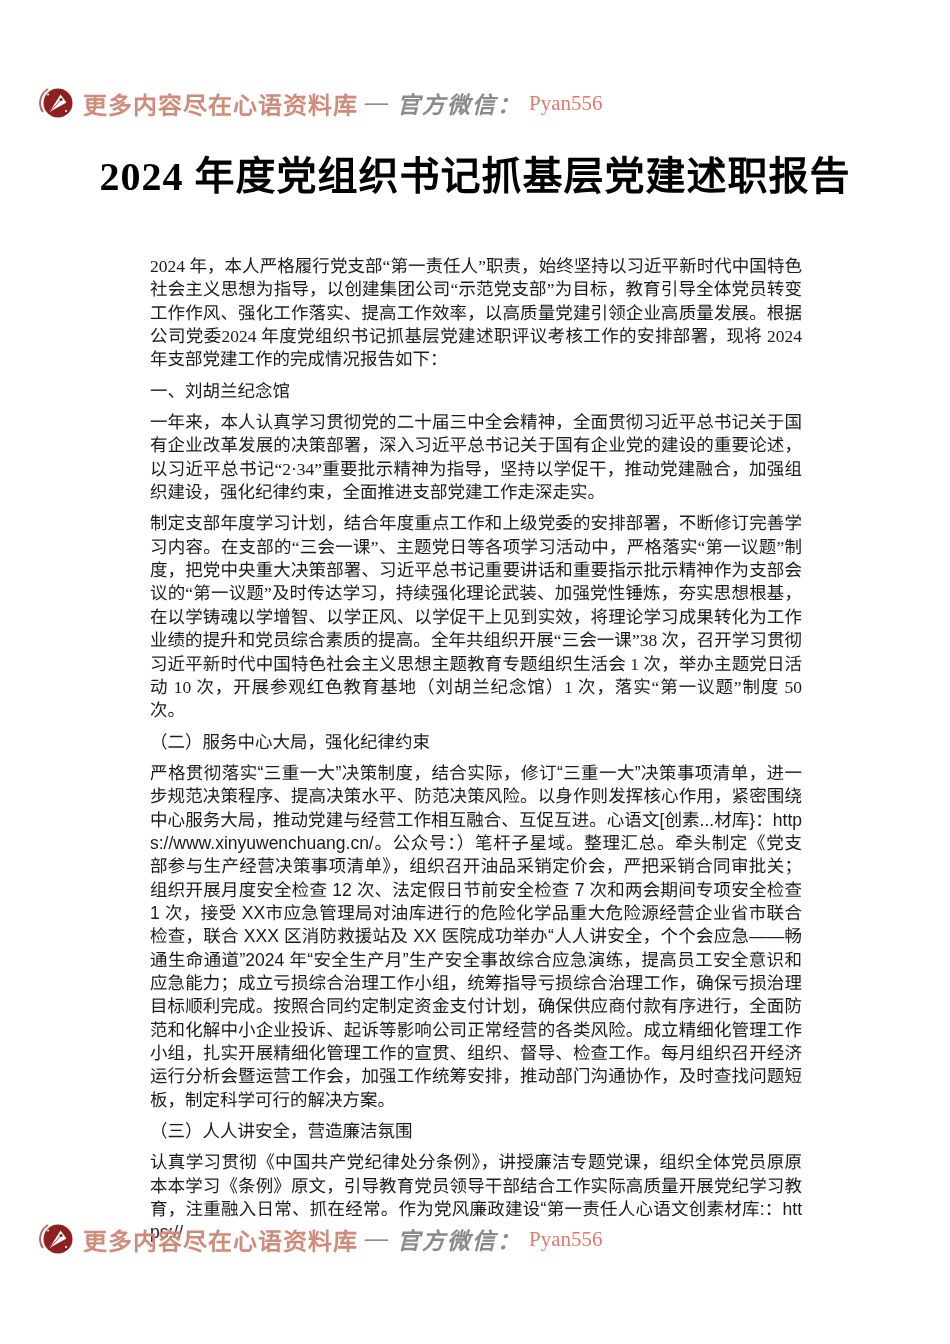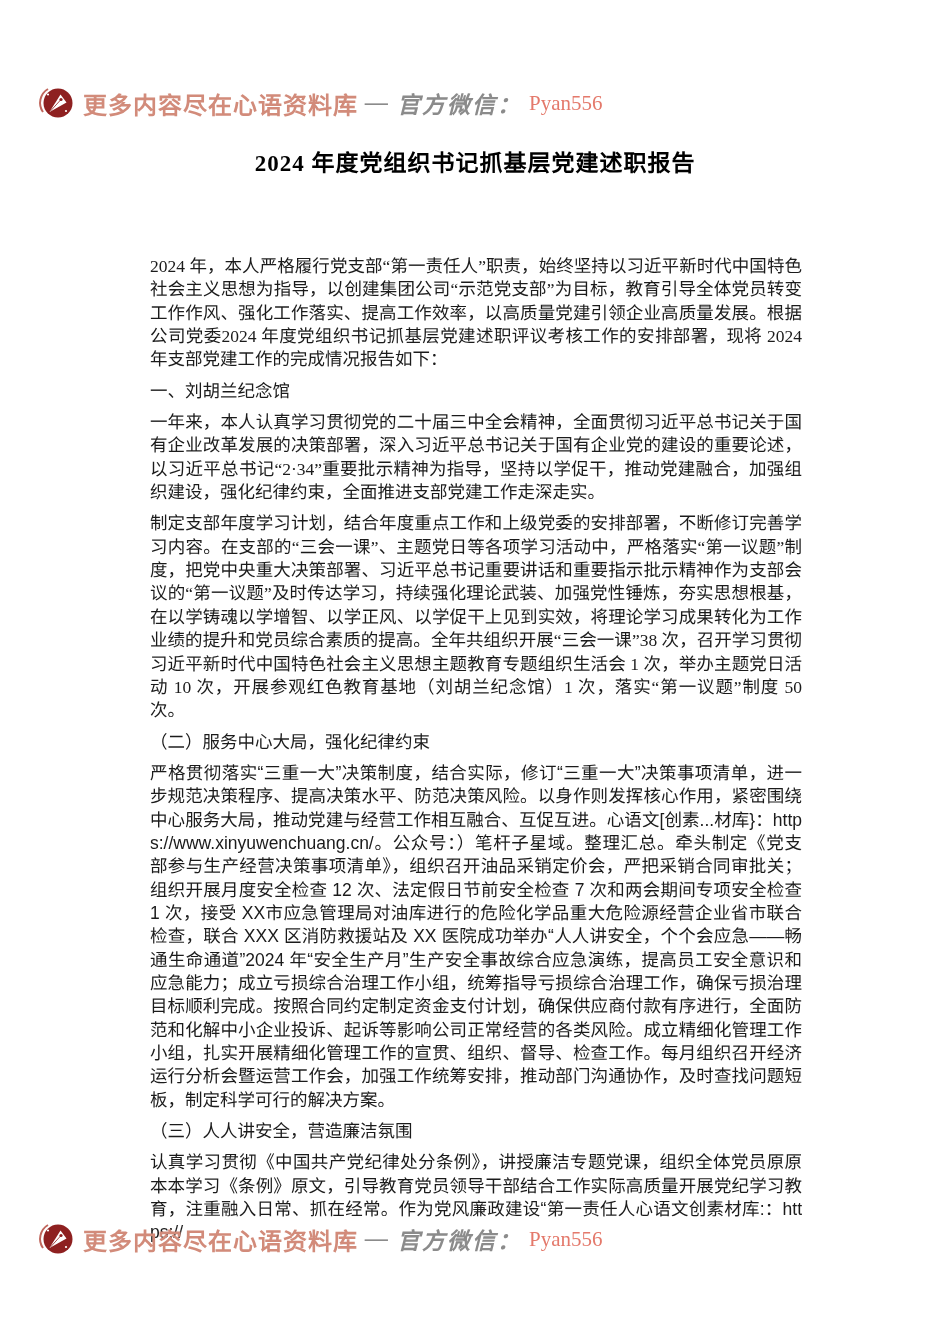--- a/index.html
+++ b/index.html
@@ -49,21 +49,21 @@
     color: #e4796b;
   }
   .doc-title {
     position: absolute;
     top: 144px;
     left: 0;
     right: 0;
     text-align: center;
     font-family: "Liberation Serif", "DejaVu Serif", serif;
     font-weight: bold;
-    font-size: 23px;
+    font-size: 40px;
     color: #000000;
     letter-spacing: 1px;
     margin: 0;
   }
   .doc-body {
     position: absolute;
     top: 247px;
     left: 142px;
     width: 668px;
   }

